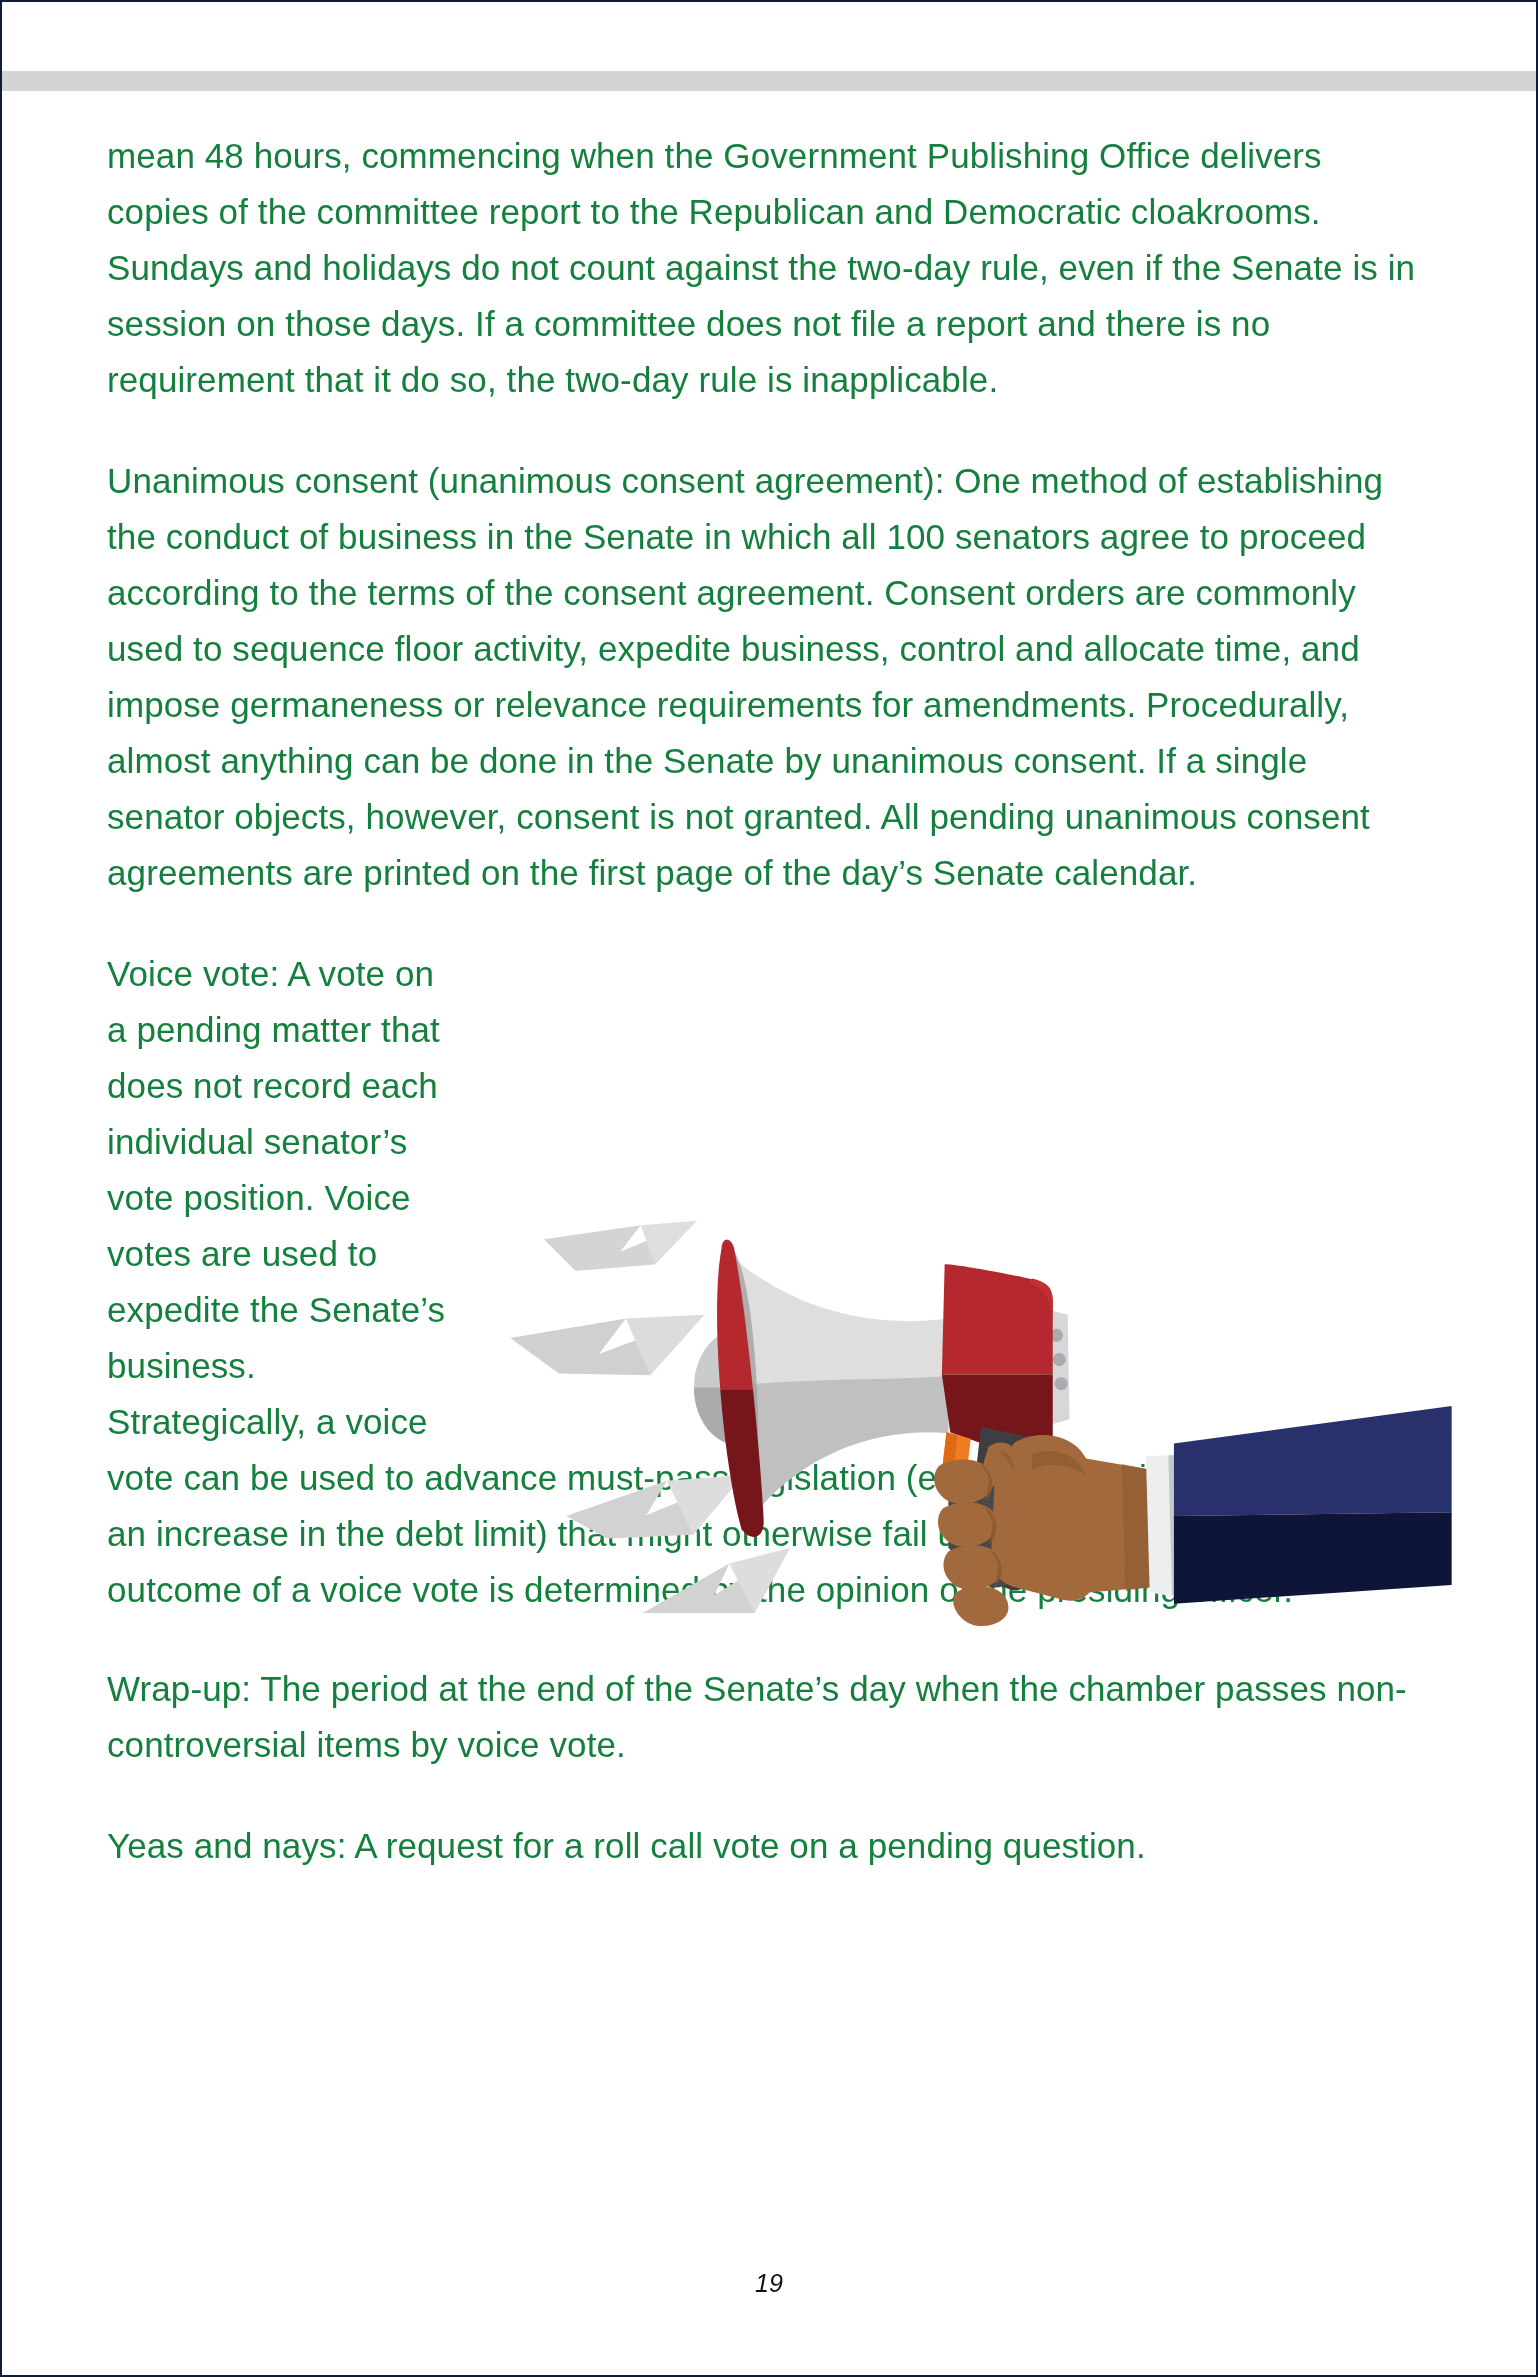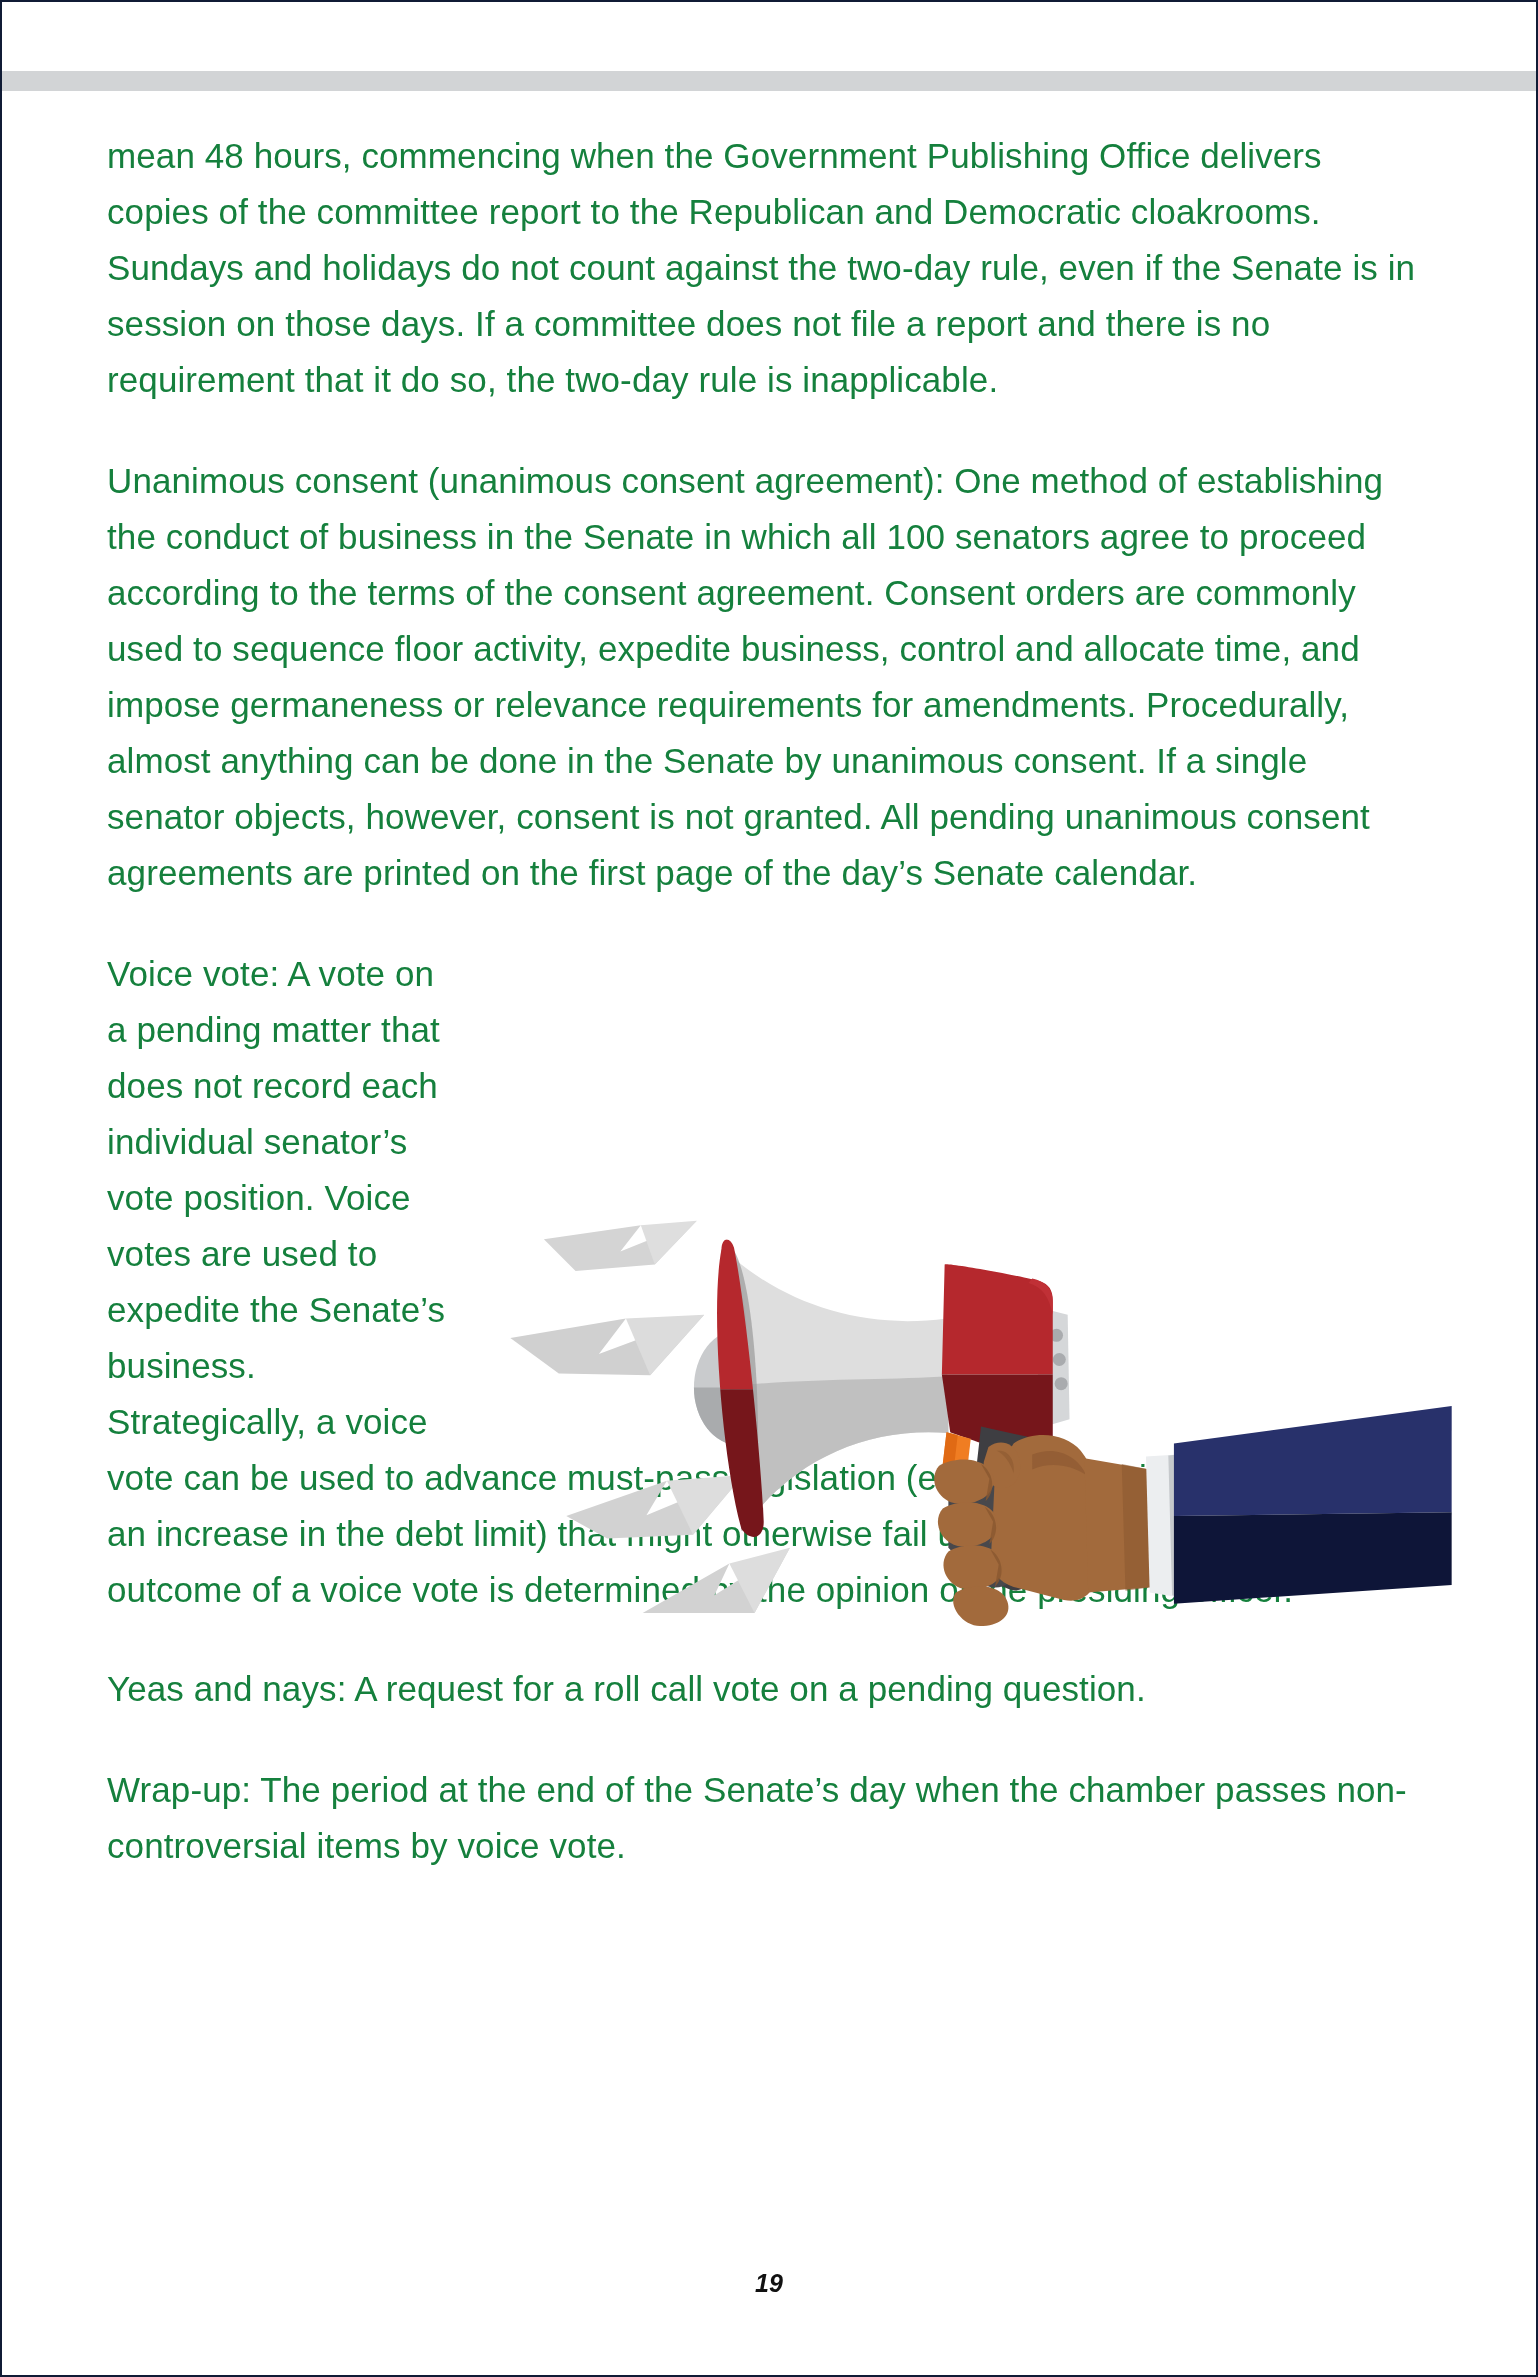--- a/index.html
+++ b/index.html
@@ -89,21 +89,21 @@
 
   
   #page-number {
     position: absolute;
     left: 0;
     right: 0;
     top: 2267px;
     text-align: center;
     font-size: 25px;
     font-style: italic;
-    font-weight: 700;
+    font-weight: 400;
     color: #111111;
   }
 </style>
 </head>
 <body>
 
 <div id="page">
 
   <div id="top-band"></div>
 
@@ -114,25 +114,25 @@
     <p class="para">
       <span class="term">Unanimous consent (unanimous consent agreement):</span><span> One method of establishing the conduct of business in the Senate in which all 100 senators agree to proceed according to the terms of the consent agreement. Consent orders are commonly used to sequence floor activity, expedite business, control and allocate time, and impose germaneness or relevance requirements for amendments. Procedurally, almost anything can be done in the Senate by unanimous consent. If a single senator objects, however, consent is not granted. All pending unanimous consent agreements are printed on the first page of the day’s Senate calendar.</span>
     </p>
 
     <p class="para" id="voice-vote-para">
       <span id="art-float"></span>
       <span class="term">Voice vote:</span><span> A vote on a pending matter that does not record each individual senator’s vote position. Voice votes are used to expedite the Senate’s business. Strategically, a voice vote can be used to advance must-pass legislation (e.g., a continuing resolution or an increase in the debt limit) that might otherwise fail under a recorded vote. The outcome of a voice vote is determined by the opinion of the presiding officer.</span>
     </p>
 
     <p class="para">
+      <span class="term">Wrap-up:</span><span> The period at the end of the Senate’s day when the chamber passes non-controversial items by voice vote.</span>
+    </p>
+
+    <p class="para">
       <span class="term">Yeas and nays:</span><span> A request for a roll call vote on a pending question.</span>
-    </p>
-
-    <p class="para">
-      <span class="term">Wrap-up:</span><span> The period at the end of the Senate’s day when the chamber passes non-controversial items by voice vote.</span>
     </p>
 
   </div>
 
   <div id="megaphone-art">
     <svg viewBox="0 0 1010 500" xmlns="http://www.w3.org/2000/svg">
 
       <g>
 
         <path d="M36 99 L140 84 L118 112 L200 79 L155 126 L70 133 Z" fill="#d4d4d4"></path>

